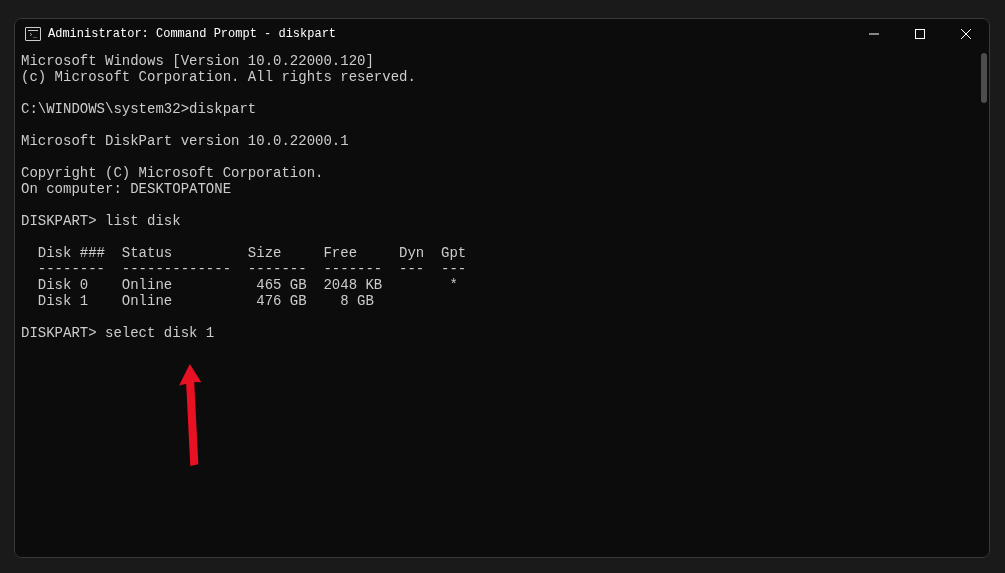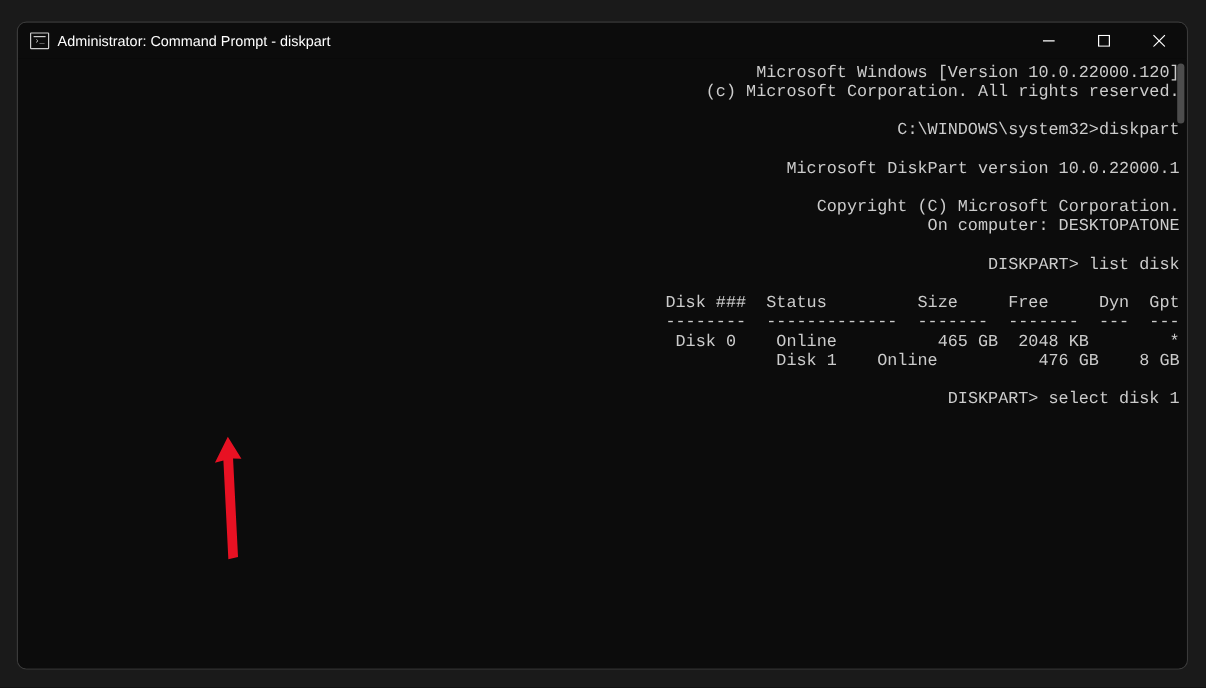--- a/index.html
+++ b/index.html
@@ -64,21 +64,21 @@
     }
     .app-icon-inner {
       font-size: 7px;
       color: #ccc;
       line-height: 1;
       margin-top: 2px;
     }
     .title-text {
       color: #ffffff;
       font-size: 12px;
-      font-family: Liberation Sans, sans-serif;
+      font-family: Liberation Mono, monospace;
     }
     .window-controls {
       display: flex;
       height: 100%;
     }
     .control-btn {
       width: 46px;
       height: 100%;
       display: flex;
       align-items: center;
@@ -94,21 +94,20 @@
       flex: 1;
       background: #0c0c0c;
       color: #cccccc;
       font-size: 14px;
       line-height: 16px;
       padding: 4px 6px;
       white-space: pre;
       position: relative;
       font-family: Consolas, 'Courier New', monospace;
       letter-spacing: 0;
-      text-align: right;
     }
     .scrollbar {
       position: absolute;
       right: 2px;
       top: 34px;
       width: 6px;
       height: 50px;
       background: #4d4d4d;
       border-radius: 3px;
     }

